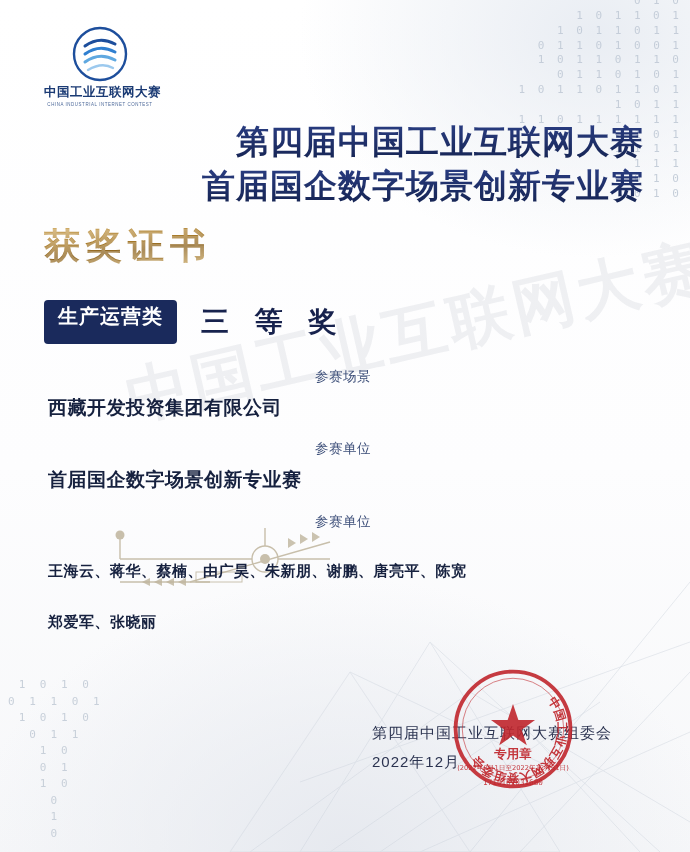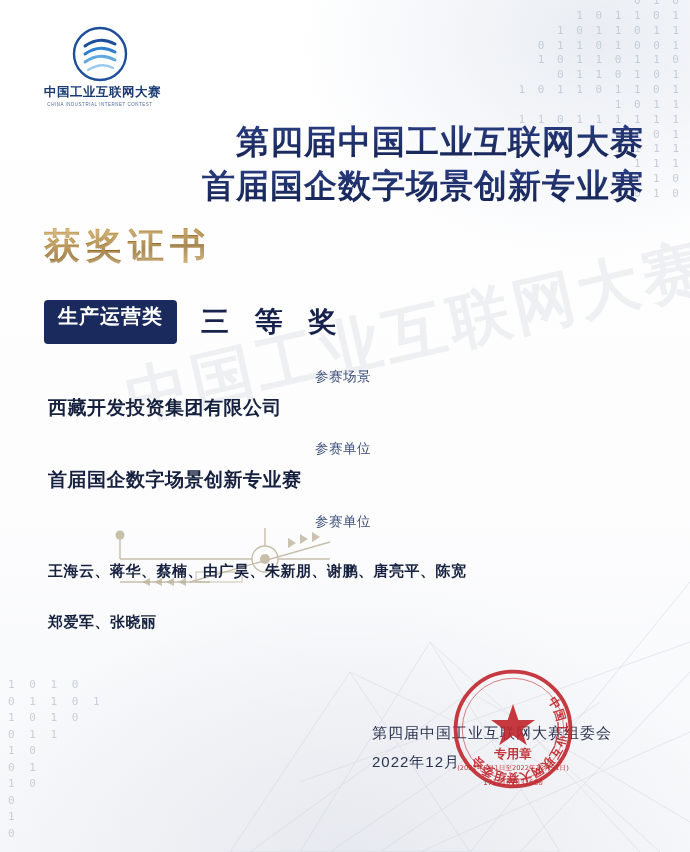--- a/index.html
+++ b/index.html
@@ -24,20 +24,21 @@
 
   
   .binary-field {
     position: absolute;
     font-family: "DejaVu Sans Mono", monospace;
     color: #b9c2cf;
     line-height: 1.35;
     white-space: pre;
     user-select: none;
     pointer-events: none;
+    text-align: center;
   }
   .binary-top {
     top: -6px;
     right: 8px;
     width: 250px;
     text-align: right;
     font-size: 11px;
     letter-spacing: 3px;
     color: #c3ccd8;
     opacity: .95;

